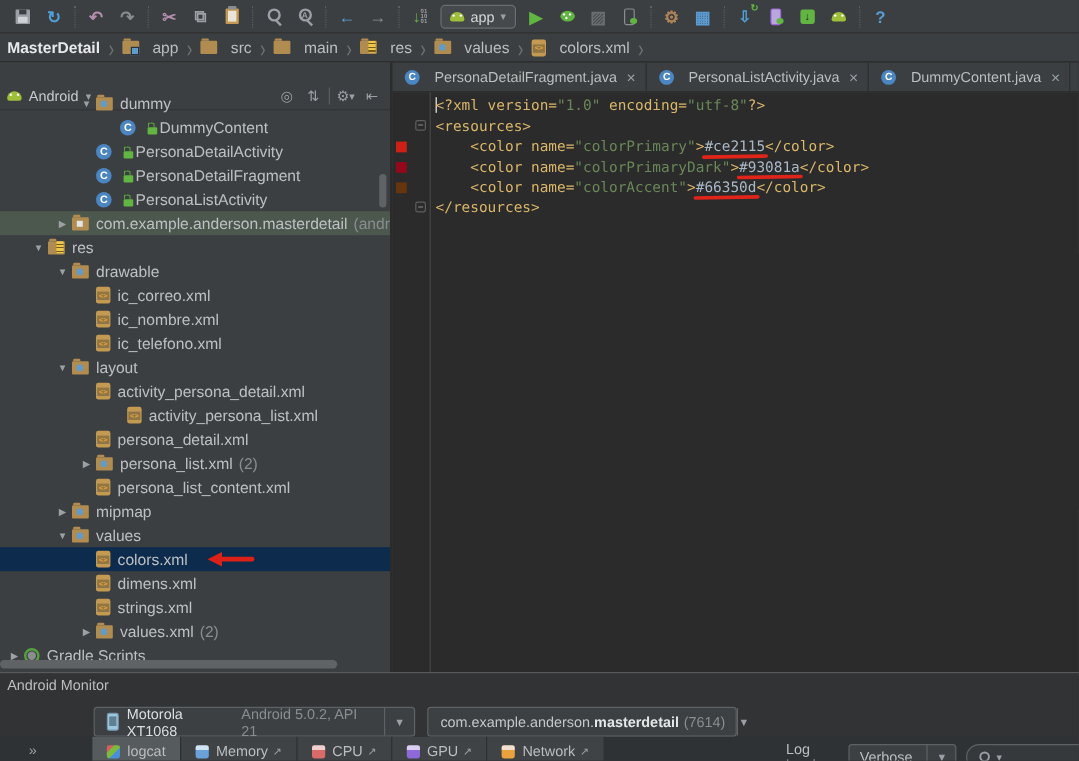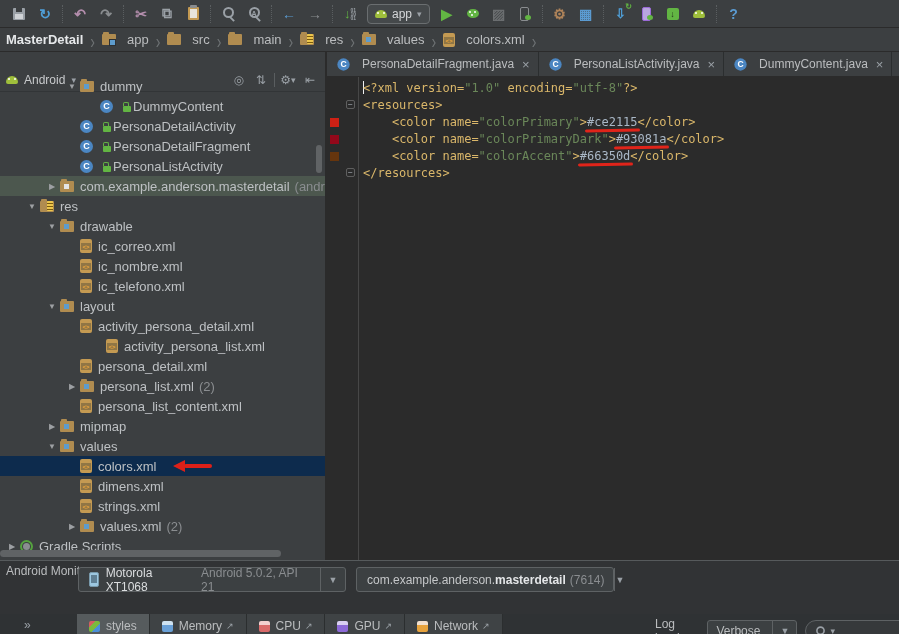--- a/index.html
+++ b/index.html
@@ -127,21 +127,21 @@
   .tk-plain { color:#a9b7c6; }
   .tk-mark { color:#a9b7c6; position:relative; }
   .tk-mark::after { content:""; position:absolute; left:-2px; right:-2px; bottom:-3px; height:3px;
     background:#e0241a; border-radius:2px; transform:rotate(-1deg); }
   .caret { display:inline-block; width:1px; height:13px; background:#f0f0f0; vertical-align:-2px; margin-right:-1px; }
 
   
   .monitor { position:absolute; left:0; right:0; bottom:0; height:74px; background:#313335;
     border-top:1px solid #565a5c; overflow:hidden; }
   .mon-title { position:absolute; top:3px; left:6px; font-size:12px; color:#bbbdbf; }
-  .mon-combos { position:absolute; top:6px; left:78px; display:flex; gap:10px; }
+  .mon-combos { position:absolute; top:28px; left:78px; display:flex; gap:10px; }
   .combo { display:flex; align-items:center; height:25px; background:#3c4042; border:1px solid #5e6264;
     border-radius:3px; font-size:12px; cursor:default; }
   .combo .cbody { display:flex; align-items:center; gap:7px; padding:0 10px; }
   .combo .cdrop { width:26px; align-self:stretch; display:flex; align-items:center; justify-content:center;
     border-left:1px solid #5e6264; color:#9aa0a6; font-size:9px; }
   .dev-name { color:#dcdee0; }
   .dev-detail { color:#8a8d90; }
   .proc-prefix { color:#c4c6c8; }
   .proc-bold { color:#e4e6e8; font-weight:bold; }
   .proc-pid { color:#8a8d90; margin-left:4px; }
@@ -471,21 +471,21 @@
         </span>
         <span style="flex:1"></span>
         <span class="cdrop">▼</span>
       </div>
     </div>
     <div class="mon-bottom">
       <span class="mon-chev">»</span>
       <div class="mtabs">
           <div class="mtab sel">
             <span class="mt-icon mt-logcat"></span>
-            <span>styles</span>
+            <span>logcat</span>
           </div>
           <div class="mtab">
             <span class="mt-icon mt-memory"></span>
             <span>Memory</span>
             <span class="ext">↗</span>
           </div>
           <div class="mtab">
             <span class="mt-icon mt-cpu"></span>
             <span>CPU</span>
             <span class="ext">↗</span>

